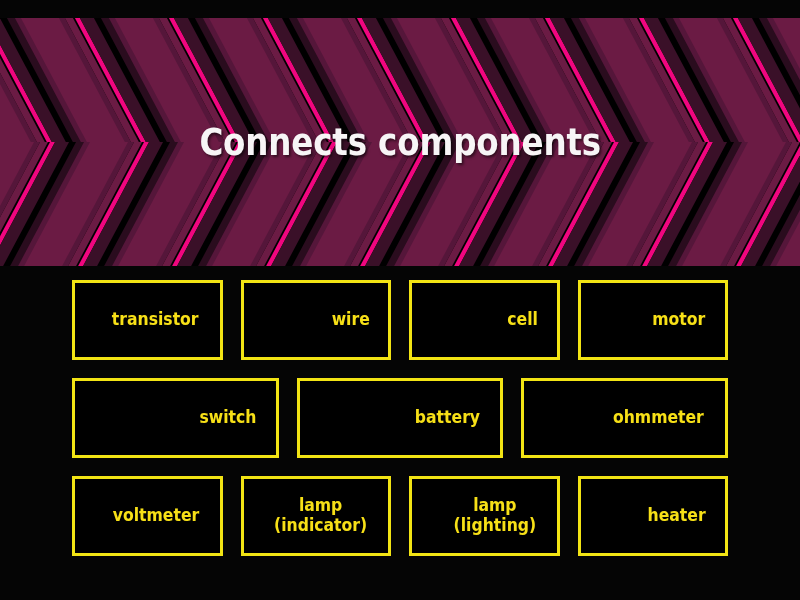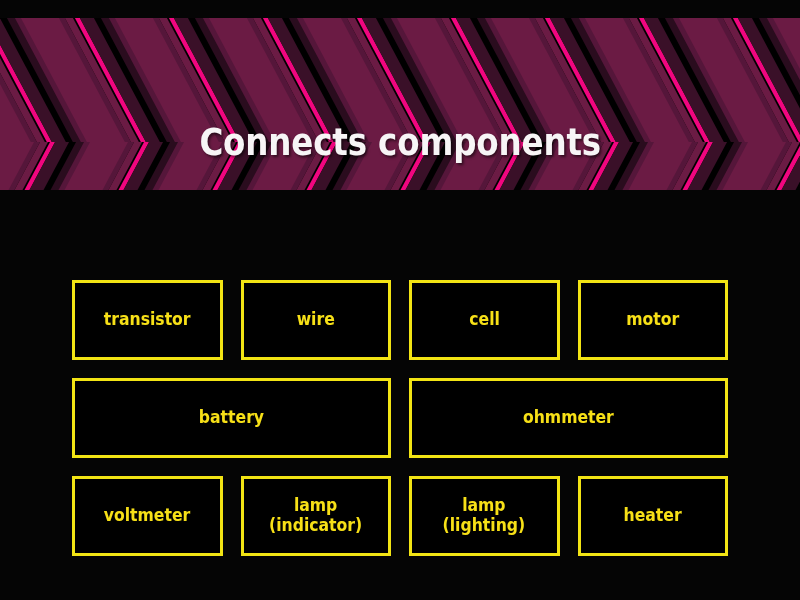--- a/index.html
+++ b/index.html
@@ -21,21 +21,21 @@
     background: #050505;
     overflow: hidden;
   }
 
   
   .banner {
     position: absolute;
     left: 0;
     top: 18px;
     width: 800px;
-    height: 172px;
+    height: 248px;
     background: #000000;
     overflow: hidden;
   }
 
   .chev-layer {
     position: absolute;
     left: 0;
     top: 0;
     width: 800px;
     height: 248px;
@@ -80,21 +80,21 @@
     gap: 18px;
   }
   .tile {
     flex: 1 1 0;
     height: 80px;
     box-sizing: border-box;
     border: 3px solid #f2e414;
     background: #000000;
     display: flex;
     align-items: center;
-    justify-content: center;
+    justify-content: flex-end;
     text-align: center;
     padding: 2px 17px;
   }
   .tile-label {
     font-family: "DejaVu Sans", sans-serif;
     font-size: 17px;
     font-weight: 700;
     color: #f7e017;
     line-height: 1.16;
     transform: scaleX(0.92);
@@ -263,20 +263,23 @@
         </div>
         <div class="tile">
           <div class="tile-label">cell</div>
         </div>
         <div class="tile">
           <div class="tile-label">motor</div>
         </div>
       </div>
       <div class="grid-row">
         <div class="tile">
+          <div class="tile-label">switch</div>
+        </div>
+        <div class="tile">
           <div class="tile-label">battery</div>
         </div>
         <div class="tile">
           <div class="tile-label">ohmmeter</div>
         </div>
       </div>
       <div class="grid-row">
         <div class="tile">
           <div class="tile-label">voltmeter</div>
         </div>

